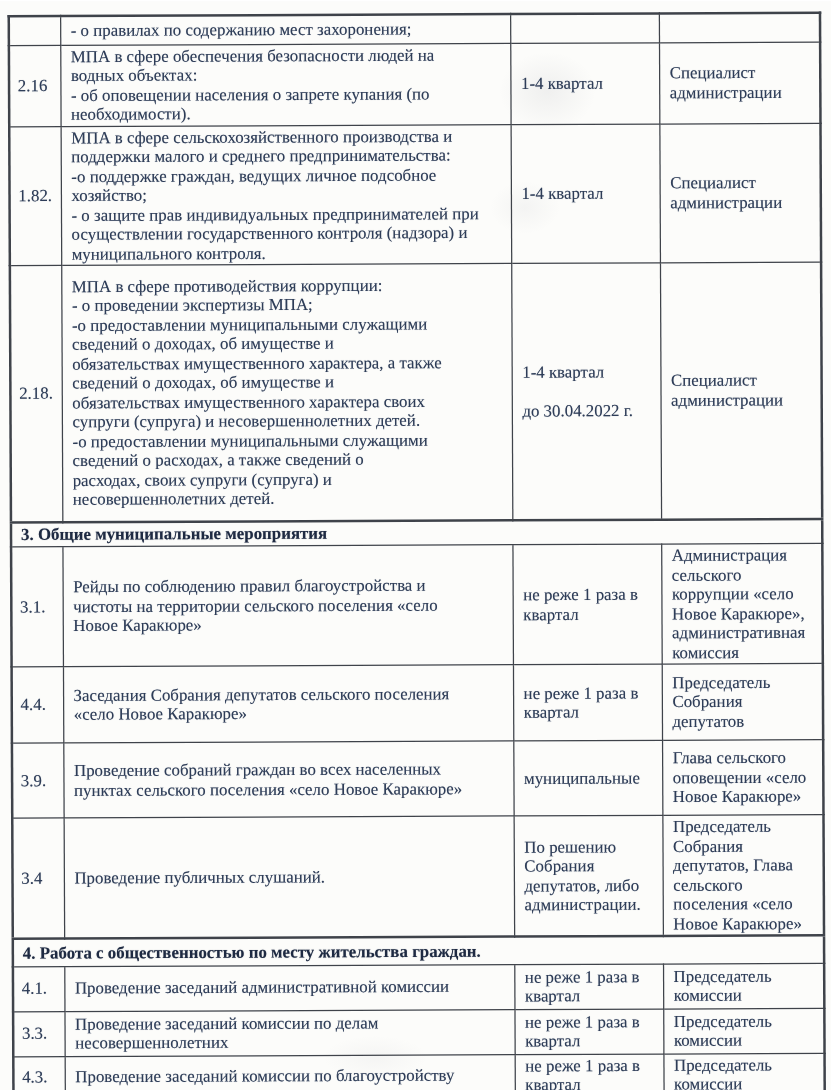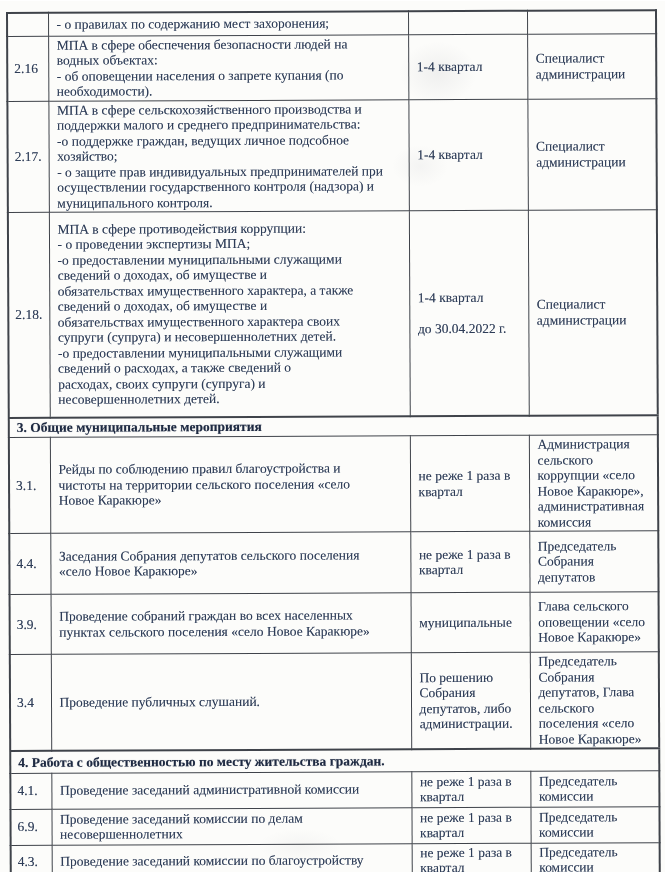--- a/index.html
+++ b/index.html
@@ -81,21 +81,21 @@
           <td class="num-cell">2.16</td>
           <td class="activity-cell">МПА в сфере обеспечения безопасности людей на
 водных объектах:
 - об оповещении населения о запрете купания (по
 необходимости).</td>
           <td class="period-cell">1-4 квартал</td>
           <td class="responsible-cell">Специалист
 администрации</td>
         </tr>
         <tr style="height: 110px;">
-          <td class="num-cell">2.17.</td>
+          <td class="num-cell">1.82.</td>
           <td class="activity-cell">МПА в сфере сельскохозяйственного производства и
 поддержки малого и среднего предпринимательства:
 -о поддержке граждан, ведущих личное подсобное
 хозяйство;
 - о защите прав индивидуальных предпринимателей при
 осуществлении государственного контроля (надзора) и
 муниципального контроля.</td>
           <td class="period-cell">1-4 квартал</td>
           <td class="responsible-cell">Специалист
 администрации</td>
@@ -175,21 +175,21 @@
         </tr>
         <tr style="height: 36px;">
           <td class="num-cell">4.1.</td>
           <td class="activity-cell">Проведение заседаний административной комиссии</td>
           <td class="period-cell">не реже 1 раза в
 квартал</td>
           <td class="responsible-cell">Председатель
 комиссии</td>
         </tr>
         <tr style="height: 36px;">
-          <td class="num-cell">6.9.</td>
+          <td class="num-cell">3.3.</td>
           <td class="activity-cell">Проведение заседаний комиссии по делам
 несовершеннолетних</td>
           <td class="period-cell">не реже 1 раза в
 квартал</td>
           <td class="responsible-cell">Председатель
 комиссии</td>
         </tr>
         <tr style="height: 33px;">
           <td class="num-cell">4.3.</td>
           <td class="activity-cell">Проведение заседаний комиссии по благоустройству</td>

